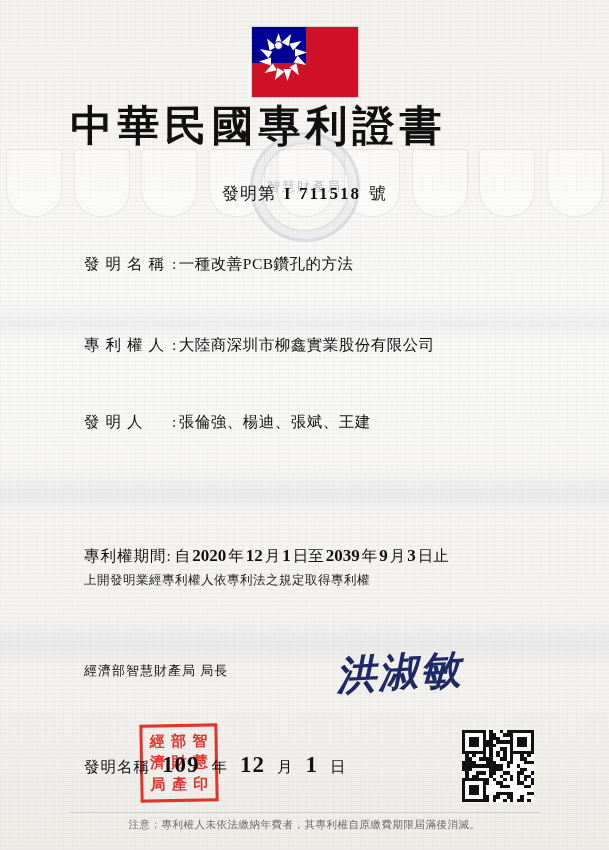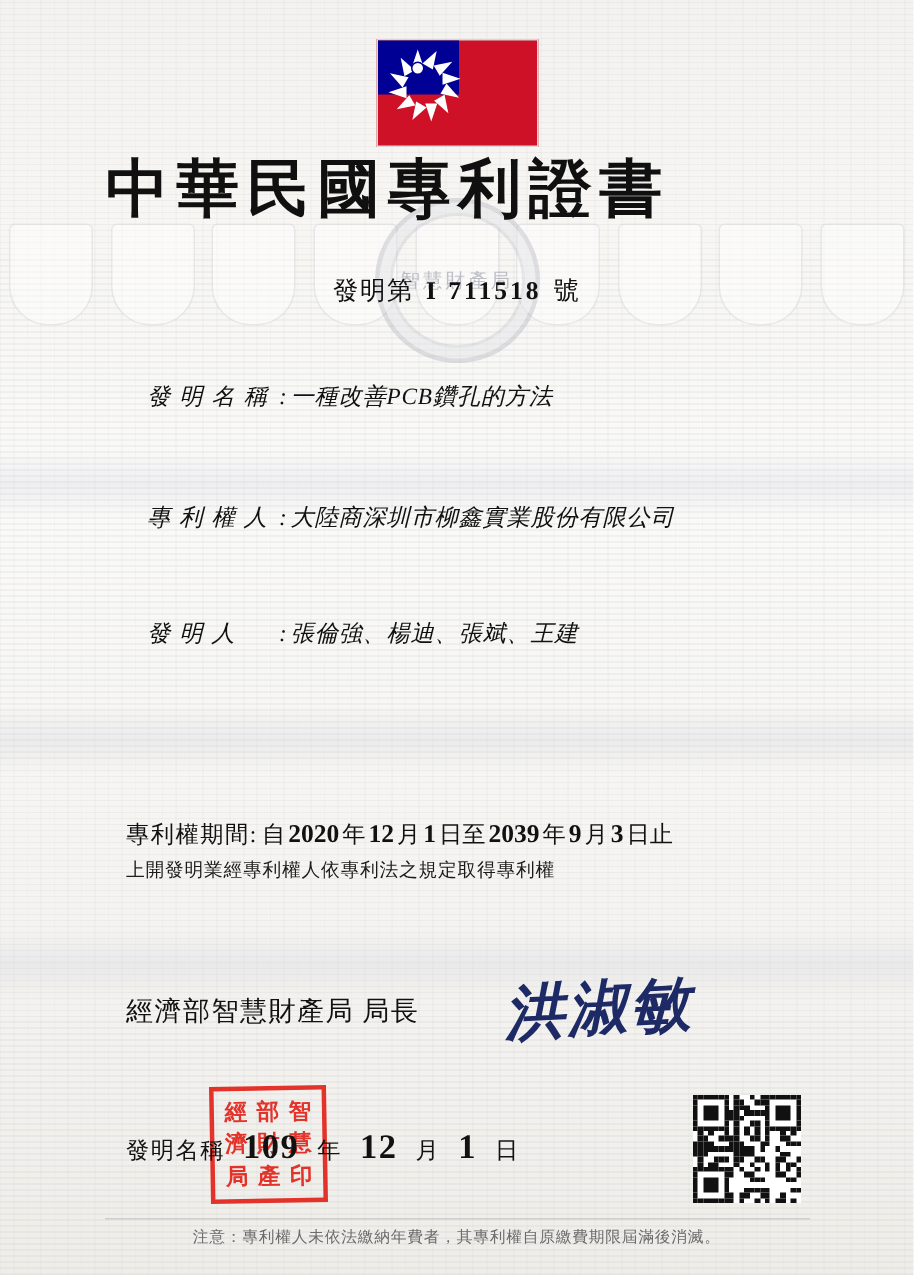--- a/index.html
+++ b/index.html
@@ -166,27 +166,26 @@
   }
   #patent-no-row .no-value {
     font-size: 17px;
     font-weight: bold;
     letter-spacing: 2px;
     margin: 0 8px;
   }
 
   .field-row {
     position: absolute;
-    left: 98px;
+    left: 84px;
     width: 470px;
     font-size: 15.5px;
     color: #111;
     letter-spacing: 0.5px;
     white-space: nowrap;
-    font-style: italic;
   }
   .field-label {
     display: inline-block;
     width: 88px;
     letter-spacing: 6px;
   }
   .field-colon { margin-right: 2px; }
   .field-value { font-size: 15.5px; }
 
   #row-title   { top: 254px; }
@@ -212,21 +211,21 @@
     left: 84px;
     font-size: 12.5px;
     color: #1b1b1b;
     letter-spacing: 0.5px;
   }
 
   #row-authority {
     position: absolute;
     top: 662px;
     left: 84px;
-    font-size: 18px;
+    font-size: 13px;
     color: #111;
     letter-spacing: 1px;
   }
 
   #signature {
     position: absolute;
     top: 645px;
     left: 336px;
     font-family: "DejaVu Serif", serif;
     font-size: 40px;

